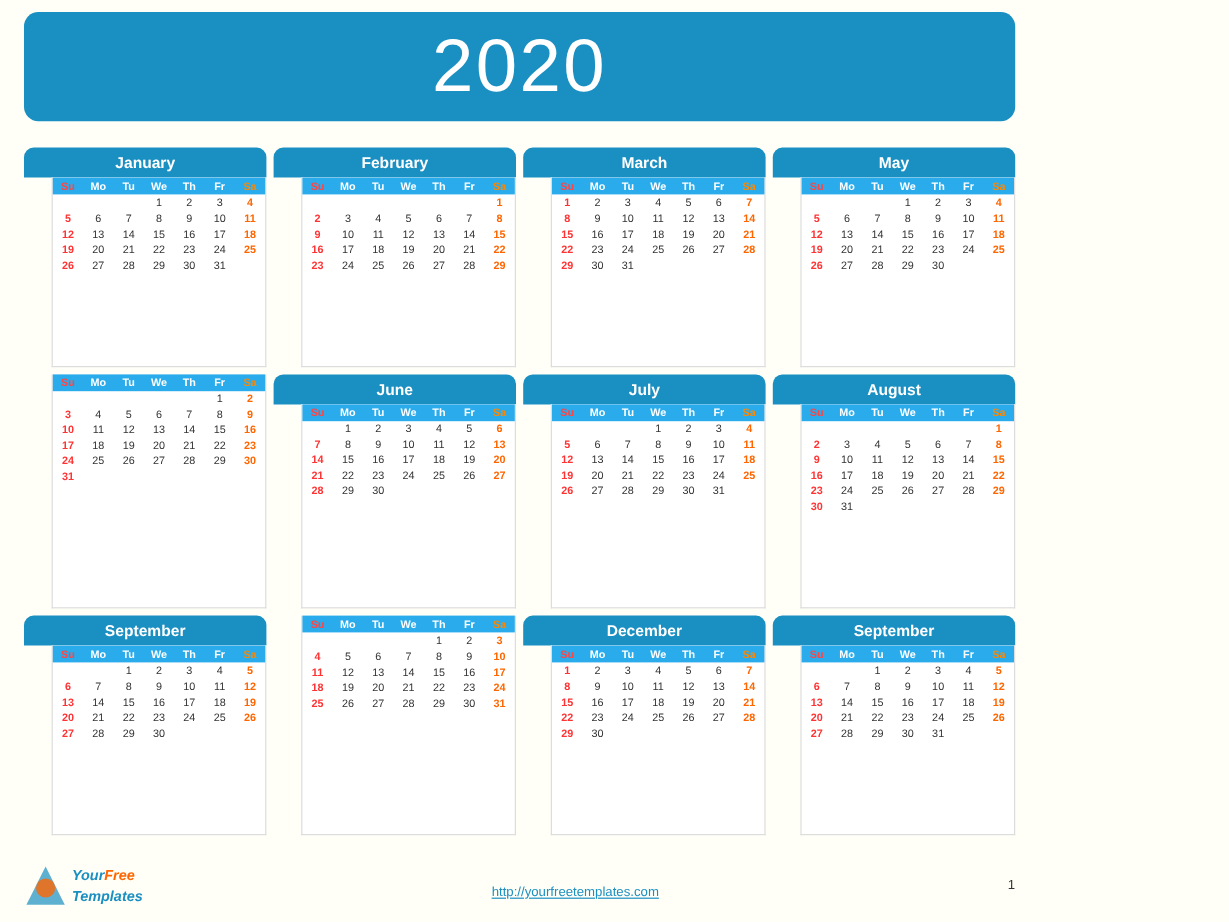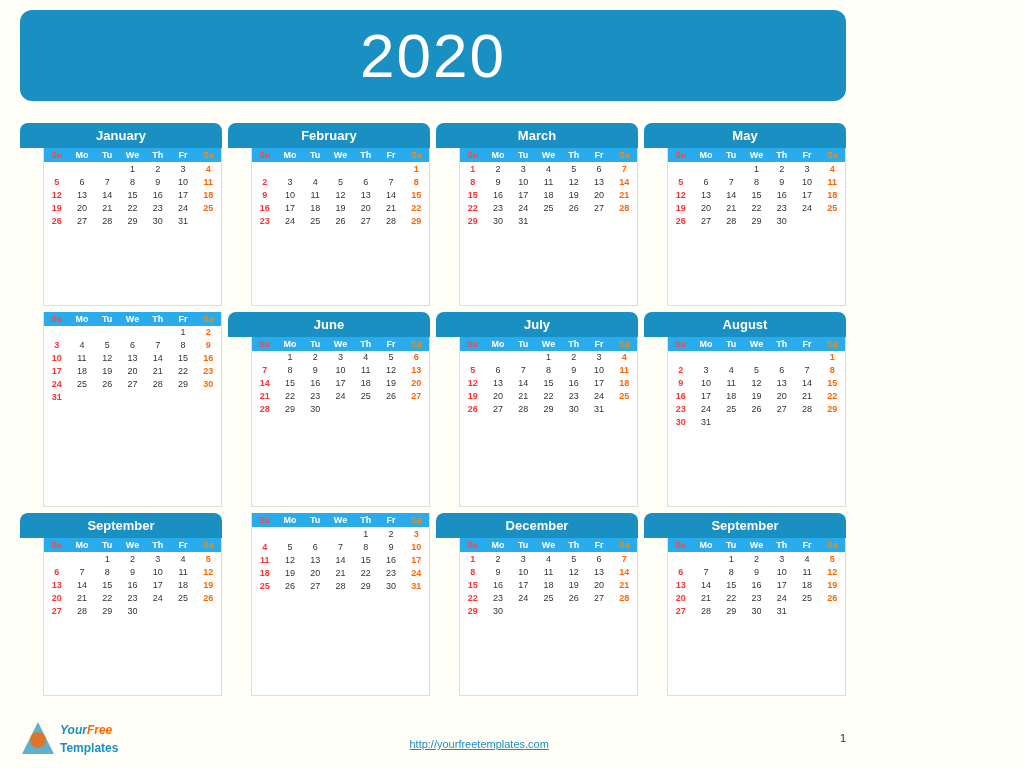--- a/index.html
+++ b/index.html
@@ -88,21 +88,21 @@
       justify-content: space-between;
       padding: 2px 0;
     }
     .logo {
       display: flex;
       align-items: center;
       gap: 4px;
     }
     .logo-your { color: #1a8fc1; font-size: 12px; font-weight: bold; font-style: italic; }
     .logo-free { color: #ff6600; font-size: 12px; font-weight: bold; font-style: italic; }
-    .logo-templates { color: #1a8fc1; font-size: 12px; font-weight: bold; }
+    .logo-templates { color: #1a8fc1; font-size: 12px; font-weight: bold; font-style: italic; }
     .footer-url { color: #1a8fc1; font-size: 11px; text-decoration: underline; margin-top: 12px; }
     .footer-page { color: #333; font-size: 11px; }
   </style>
 </head>
 <body>
 
 <div class="page">
   <div class="year-header">
     <span>2020</span>
   </div>

